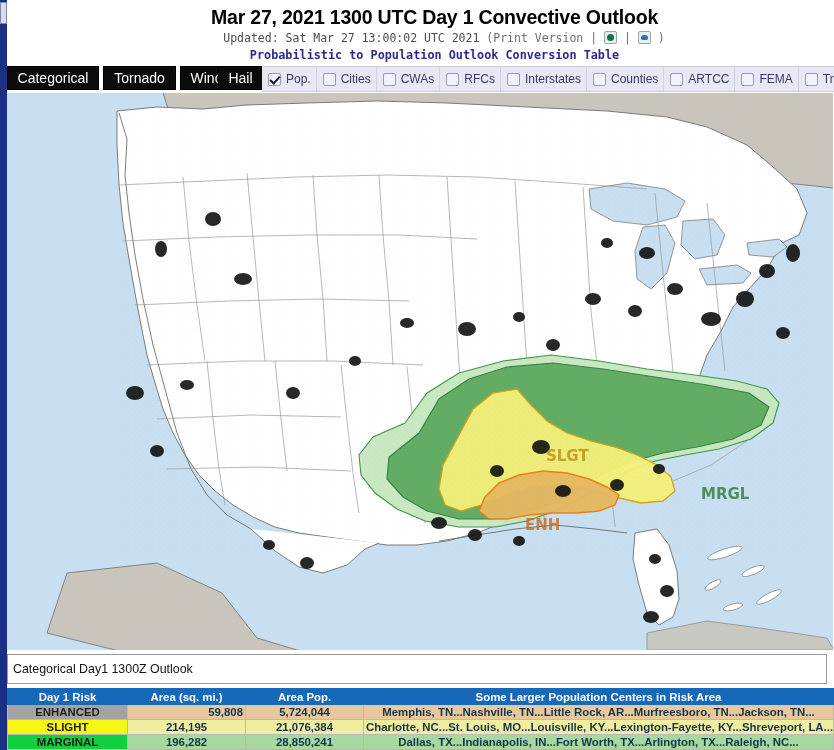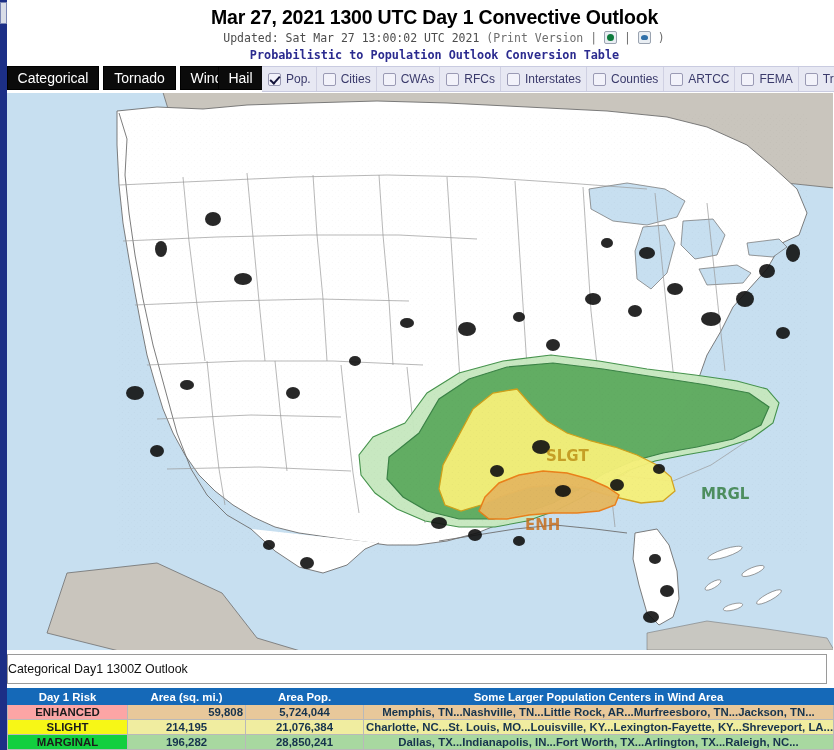--- a/index.html
+++ b/index.html
@@ -187,20 +187,21 @@
   #caption-bar {
     position: absolute;
     left: 7px; top: 654px;
     width: 820px;
     height: 30px;
     background: #ffffff;
     border: 1px solid #9a9a9a;
     box-sizing: border-box;
     display: flex;
     align-items: center;
+    padding-left: 5px;
   }
   #caption-text {
     font-size: 12.4px;
     color: #111;
     white-space: nowrap;
   }
 
   
   #risk-table {
     position: absolute;
@@ -457,26 +458,26 @@
   <div id="caption-bar">
     <span id="caption-text">Categorical Day1 1300Z Outlook</span>
   </div>
 
   <table id="risk-table">
     <thead>
       <tr>
         <th class="col-risk">Day 1 Risk</th>
         <th class="col-area">Area (sq. mi.)</th>
         <th class="col-pop">Area Pop.</th>
-        <th class="col-cent">Some Larger Population Centers in Wind Area</th>
+        <th class="col-cent">Some Larger Population Centers in Risk Area</th>
       </tr>
     </thead>
     <tbody id="risk-table-body">
         <tr>
-          <td class="risk-name col-risk" style="background: #fca5a5; margin-left: 28px;">ENHANCED</td>
+          <td class="risk-name col-risk" style="background: #a3a3a3; margin-left: 28px;">ENHANCED</td>
           <td class="cell-area col-area" style="background: rgb(232, 200, 154); text-align: right;">59,808</td>
           <td class="cell-pop col-pop" style="background: rgb(232, 200, 154);">5,724,044</td>
           <td class="cell-centers col-cent" style="background: rgb(232, 200, 154);">Memphis, TN...Nashville, TN...Little Rock, AR...Murfreesboro, TN...Jackson, TN...</td>
         </tr>
         <tr>
           <td class="risk-name col-risk" style="background: rgb(247, 247, 22);">SLIGHT</td>
           <td class="cell-area col-area" style="background: rgb(240, 237, 160);">214,195</td>
           <td class="cell-pop col-pop" style="background: rgb(240, 237, 160);">21,076,384</td>
           <td class="cell-centers col-cent" style="background: rgb(240, 237, 160);">Charlotte, NC...St. Louis, MO...Louisville, KY...Lexington-Fayette, KY...Shreveport, LA...</td>
         </tr>

